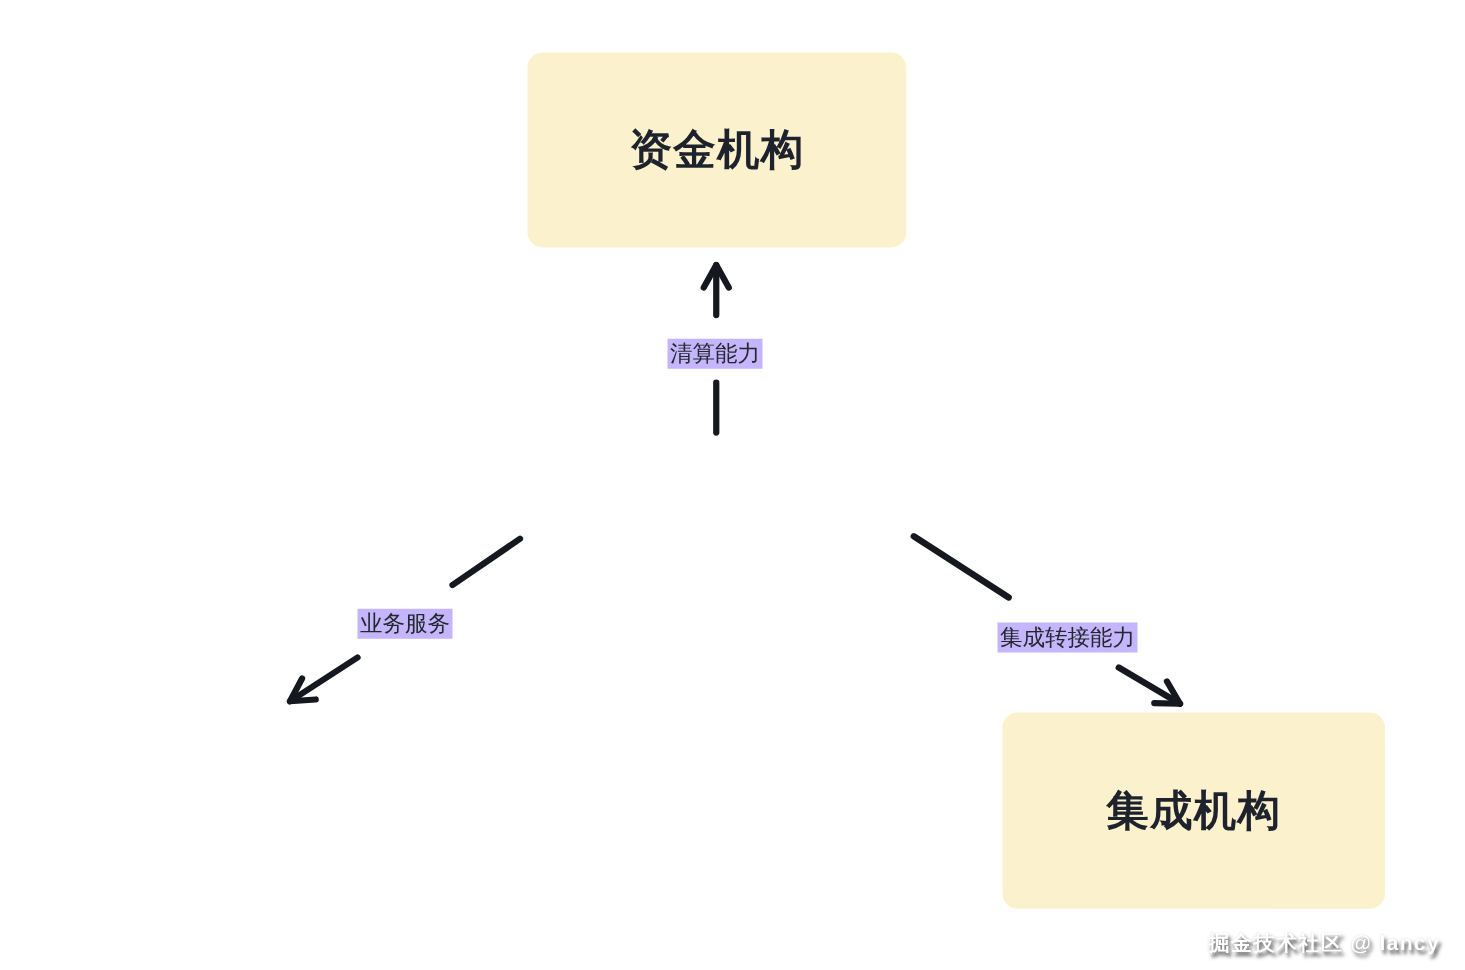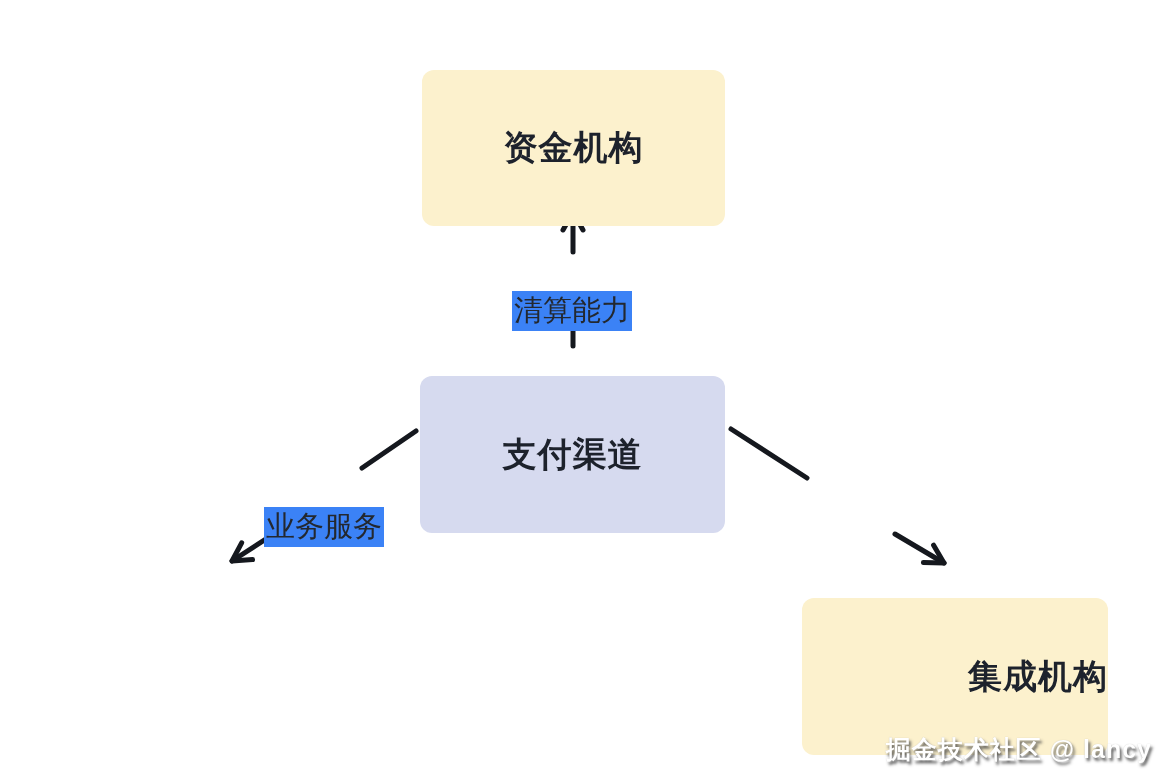--- a/index.html
+++ b/index.html
@@ -18,58 +18,56 @@
   .node {
     position: absolute;
     border-radius: 12px;
     display: flex;
     align-items: center;
     justify-content: center;
     font-size: 34px;
     font-weight: bold;
     color: #1d222c;
     letter-spacing: 1px;
-    margin-top: 28px;
   }
   .node-yellow { background: #fcf1cd; }
   .node-lavender { background: #d6daef; }
 
   #node-funding    { left: 422px; top: 42px;  width: 303px; height: 156px; }
   #node-payment    { left: 420px; top: 348px; width: 305px; height: 157px; }
   #node-business   { left: 66px;  top: 571px; width: 302px; height: 159px; }
-  #node-integration{ left: 802px; top: 570px; width: 306px; height: 157px; justify-content: flex-end; }
+  #node-integration{ left: 802px; top: 570px; width: 306px; height: 157px; }
 
   .edge-label {
     position: absolute;
     transform: translate(-50%, -50%);
-    font-size: 29px;
+    font-size: 18px;
     font-weight: 400;
     color: #23282f;
     white-space: nowrap;
-    background: #3b82f6;
+    background: #c4b5fd;
     padding: 0 2px;
-    margin-top: 28px;
   }
   #label-clearing   { left: 572px; top: 283px; }
   #label-bizservice { left: 324px; top: 499px; text-align: center; }
   #label-integrate  { left: 854px; top: 510px; }
 
   .arrow-layer {
     position: absolute;
     left: 0; top: 0;
     width: 1172px;
     height: 776px;
     pointer-events: none;
   }
 
   .watermark {
     position: absolute;
     right: 20px;
     bottom: 10px;
-    font-size: 25px;
+    font-size: 17px;
     font-weight: 600;
     color: #ffffff;
     letter-spacing: 1px;
     text-shadow: 2px 3px 3px rgba(72, 72, 72, 0.85),
                  0 0 1px rgba(120, 120, 120, 0.4);
     white-space: nowrap;
   }
 </style>
 </head>
 <body>
@@ -96,29 +94,27 @@
     <g>
       <line x1="731" y1="429" x2="807" y2="478" stroke="#15181e" stroke-width="5" stroke-linecap="round"></line>
       <line x1="895" y1="534" x2="944" y2="563" stroke="#15181e" stroke-width="5" stroke-linecap="round" marker-end="url(#ah)"></line>
     </g>
   </svg>
 
   <div class="node node-yellow" id="node-funding">
     <span>资金机构</span>
   </div>
 
-  <div class="node node-lavender" id="node-payment">
-    <span>支付渠道</span>
-  </div>
 
 
   <div class="node node-yellow" id="node-integration">
     <span>集成机构</span>
   </div>
 
   <div class="edge-label" id="label-clearing">清算能力</div>
 
   <div class="edge-label" id="label-bizservice">业务服务</div>
 
+  <div class="edge-label" id="label-integrate">集成转接能力</div>
 
   <div class="watermark">掘金技术社区 @ lancy</div>
 
 </div>
 
 </body></html>

